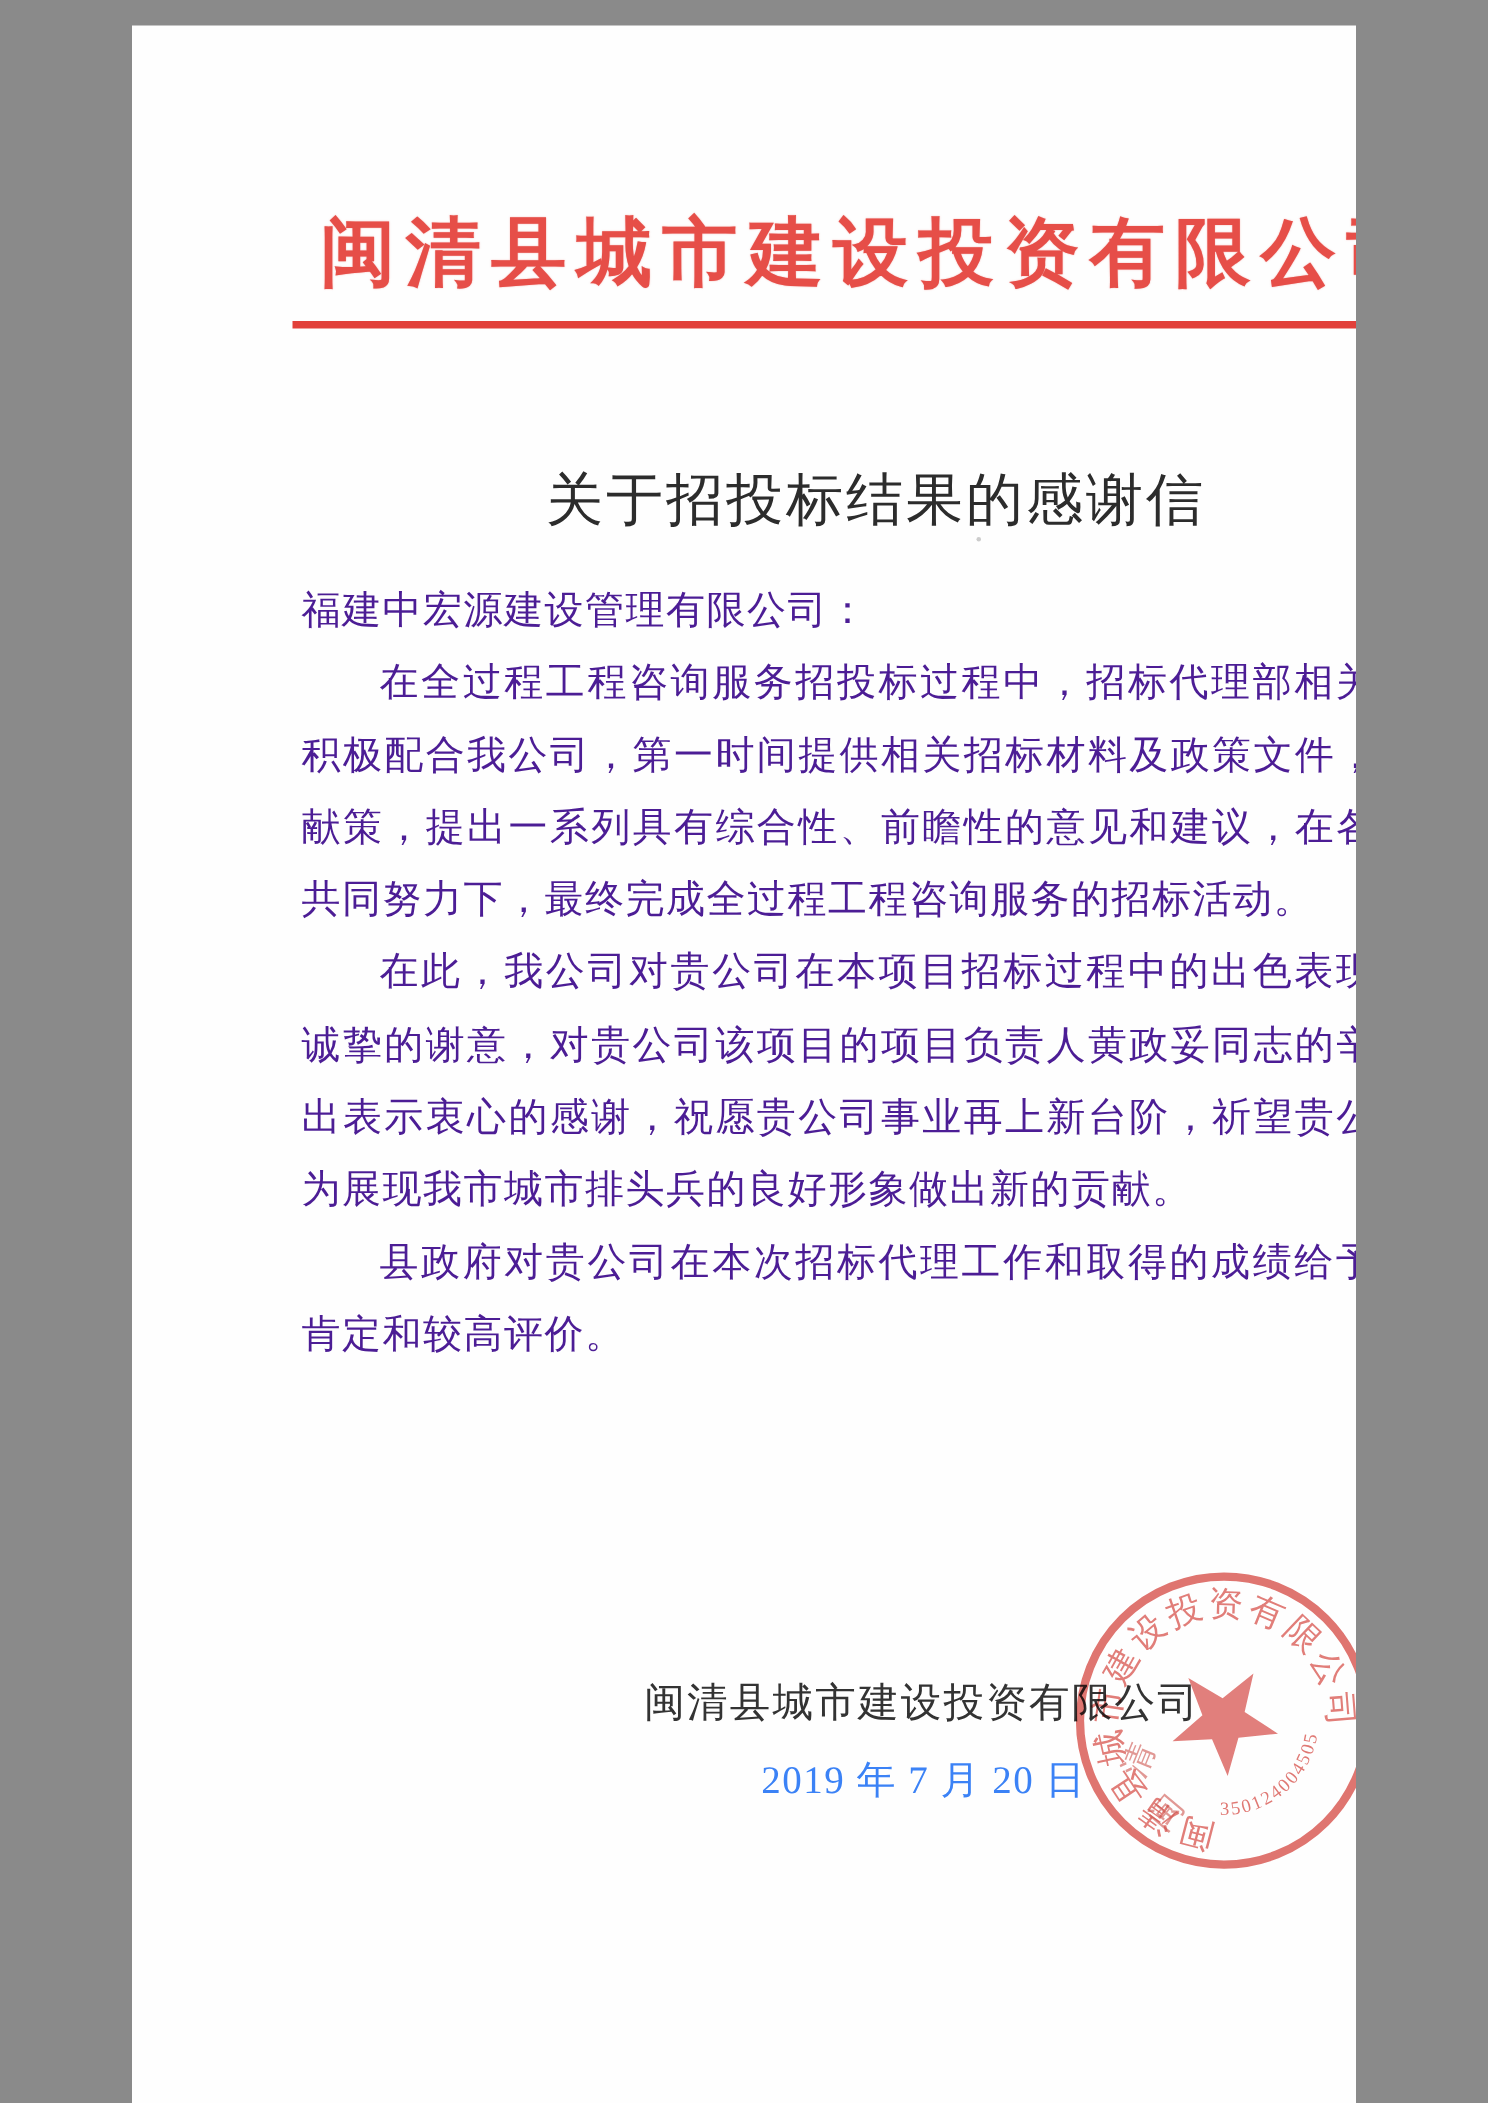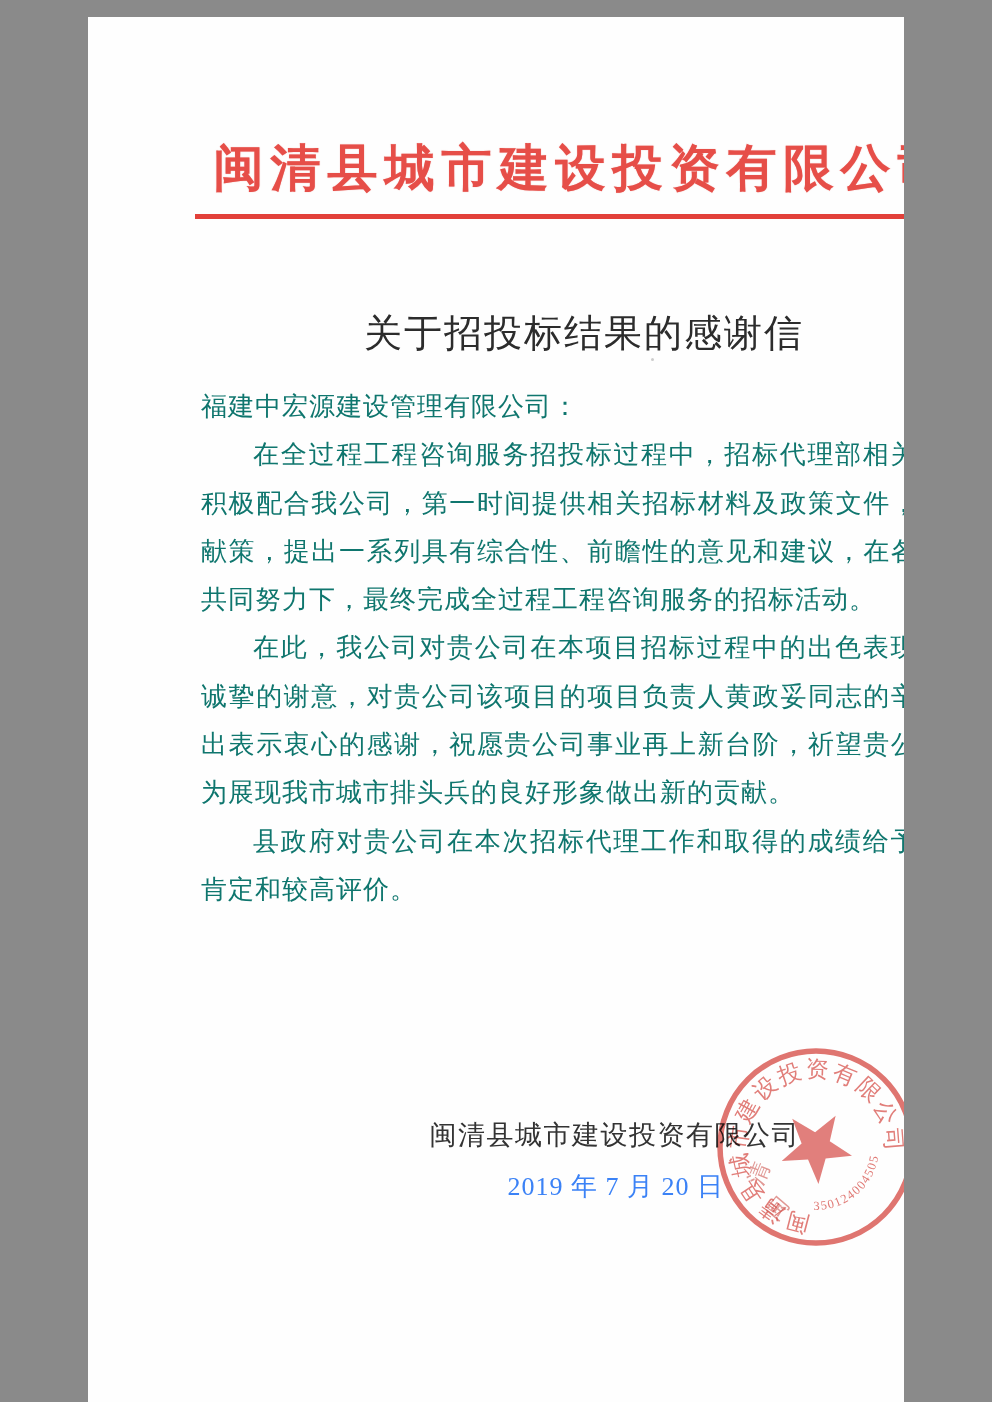--- a/index.html
+++ b/index.html
@@ -35,21 +35,21 @@
     font-size:38px;
     letter-spacing:2px;
     color:#2c2c2c;
   }
   
   .body-block{
     position:absolute;top:366px;left:113px;width:772px;
     font-size:26px;
     line-height:48.3px;
     letter-spacing:1px;
-    color:#0f766e;
+    color:#4c1d95;
     text-align:justify;
     text-justify:inter-ideograph;
     word-break:break-all;
     font-family:Liberation Serif, serif;
   }
   .body-block p{margin:0;padding:0;}
   .body-block p.indent{text-indent:2em;}
   
   .sig-company{
     position:absolute;top:1100px;right:104px;

